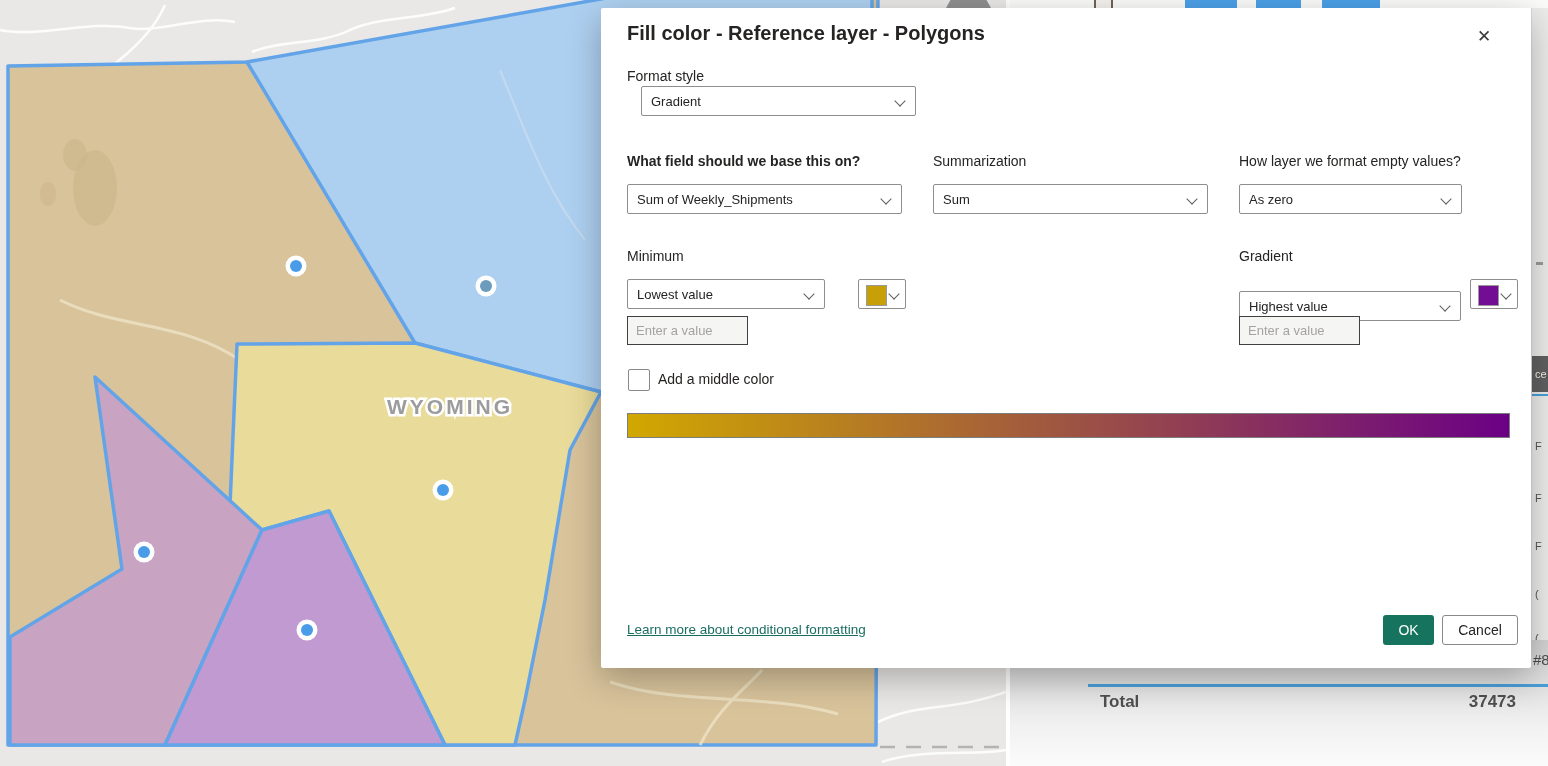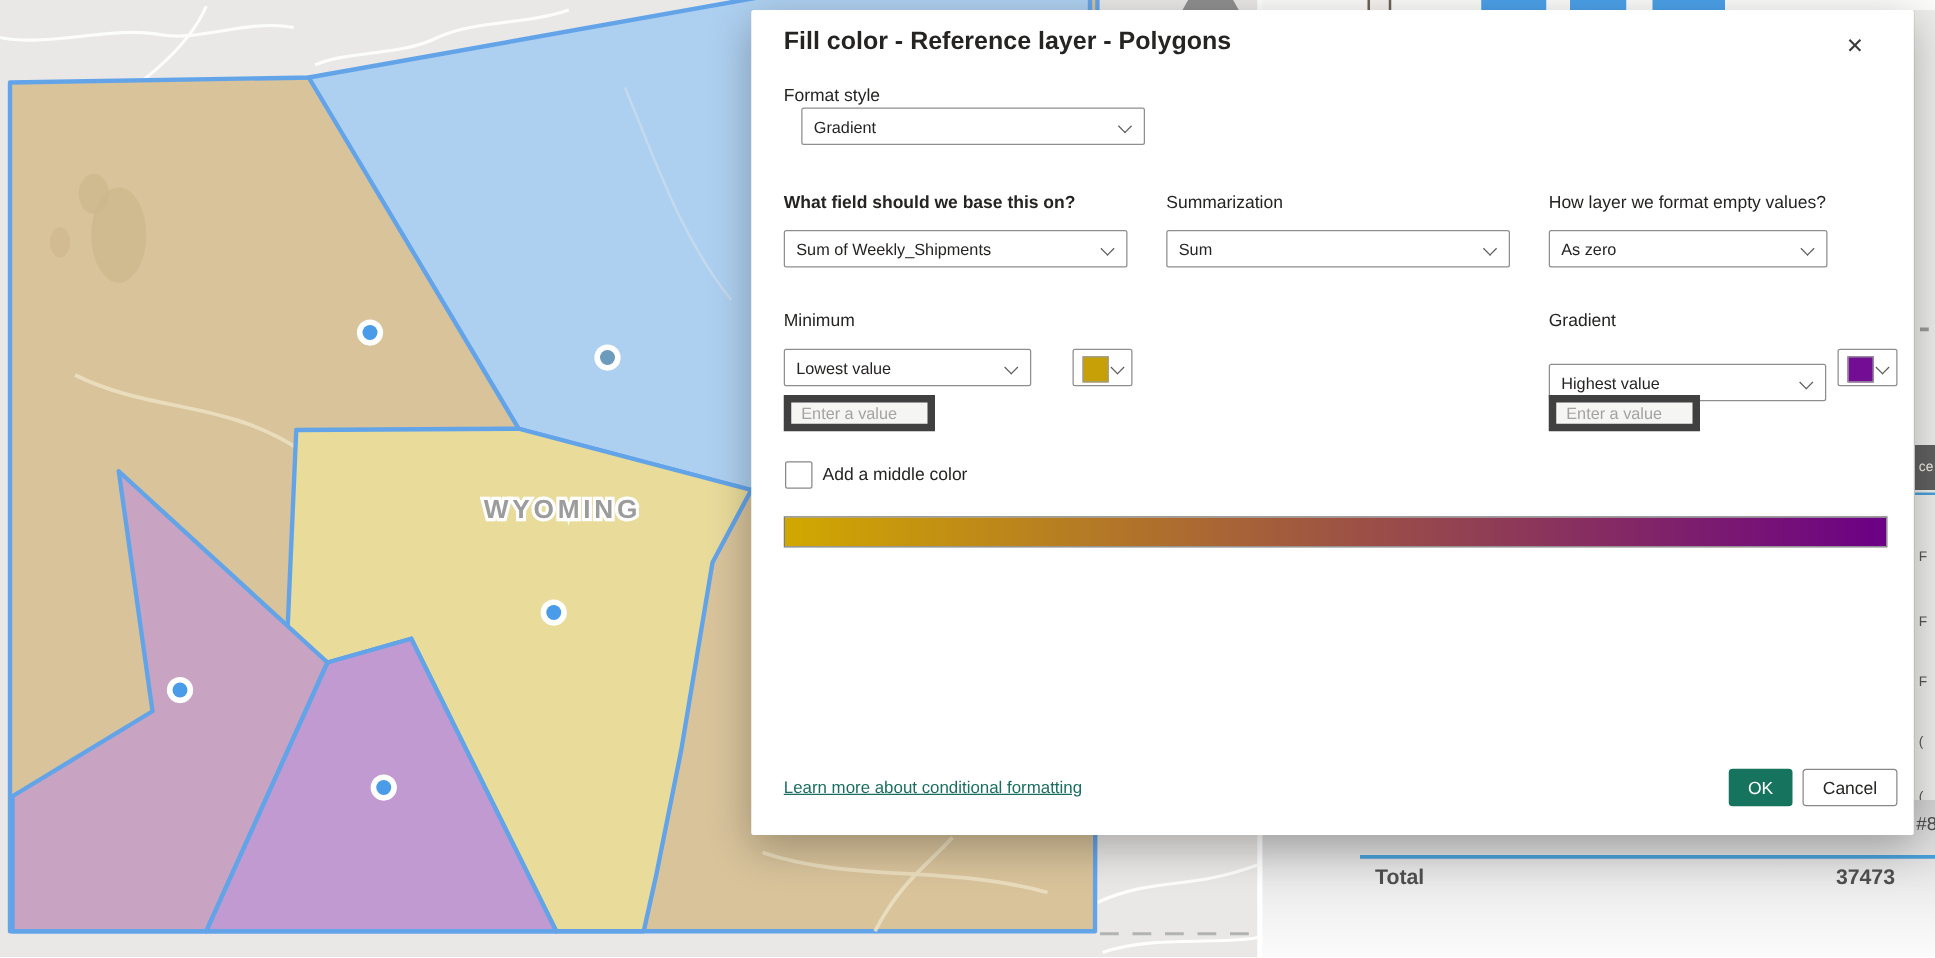--- a/index.html
+++ b/index.html
@@ -30,21 +30,21 @@
   .dialog{position:absolute;left:601px;top:8px;width:930px;height:660px;background:#ffffff;border-radius:2px;
     box-shadow:0 10px 34px rgba(0,0,0,0.28);}
   .dlg-title{position:absolute;left:26px;top:14px;font-size:20px;font-weight:bold;color:#252423;}
   .dlg-close{position:absolute;right:36px;top:18px;width:22px;height:22px;font-size:17px;color:#3b3b3b;text-align:center;line-height:22px;cursor:pointer;}
   .lbl{position:absolute;font-size:14px;color:#252423;}
   .dd{position:absolute;height:30px;border:1px solid #8f8e8c;border-radius:2px;background:#fff;display:flex;align-items:center;
     font-size:13px;color:#252423;padding-left:9px;box-sizing:border-box;cursor:pointer;}
   .chev{position:absolute;right:11px;top:10px;width:7px;height:7px;border-right:1.5px solid #605e5c;border-bottom:1.5px solid #605e5c;transform:rotate(45deg);}
   .swatch-btn{position:absolute;width:48px;height:30px;border:1px solid #8f8e8c;border-radius:2px;background:#fff;box-sizing:border-box;cursor:pointer;}
   .swatch-btn .sw{position:absolute;left:7px;top:5px;width:19px;height:19px;border:1px solid #9a9a9a;}
-  .txt-in{position:absolute;width:121px;height:29px;border:6px solid #404040;background:#f5f5f4;box-sizing:border-box;
+  .txt-in{position:absolute;width:121px;height:29px;border:1px solid #404040;background:#f5f5f4;box-sizing:border-box;
     font-size:13px;color:#a16207;padding-left:8px;font-family:"Liberation Sans",sans-serif;}
   .txt-in::placeholder{color:#a5a3a1;}
   .checkbox{position:absolute;left:27px;top:361px;width:20px;height:20px;border:1px solid #8a8886;background:#fff;border-radius:2px;cursor:pointer;}
   .grad-bar{position:absolute;left:26px;top:405px;width:883px;height:25px;border:1px solid #7d7d7d;box-sizing:border-box;}
   .link{position:absolute;left:26px;top:614px;font-size:13.5px;color:#1a6e61;text-decoration:underline;cursor:pointer;}
   .btn{position:absolute;top:607px;height:30px;border-radius:3px;font-size:14px;display:flex;align-items:center;justify-content:center;box-sizing:border-box;cursor:pointer;}
   .btn.ok{left:782px;width:51px;color:#fff;font-weight:normal;border:none;}
   .btn.cancel{left:841px;width:76px;background:#fff;border:1px solid #8a8886;color:#252423;}
 </style>
 </head>

